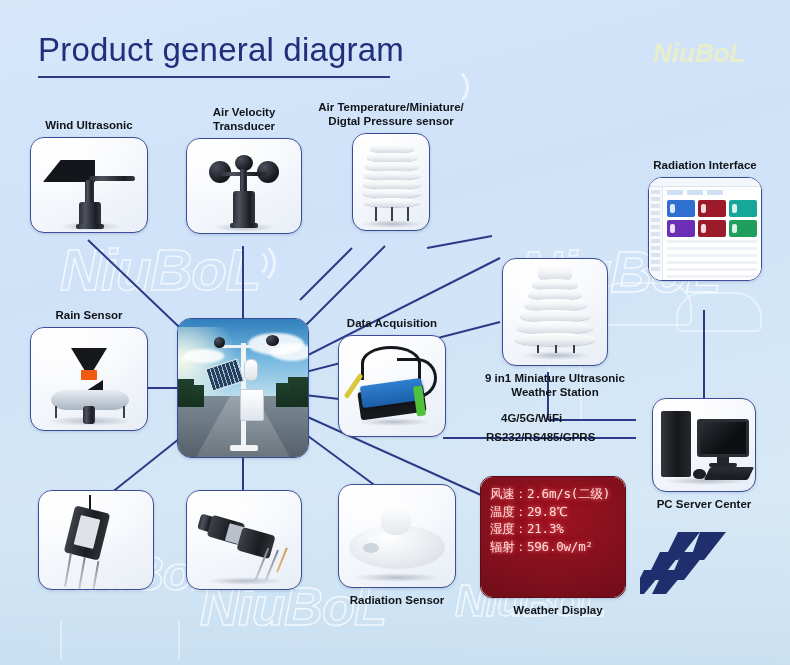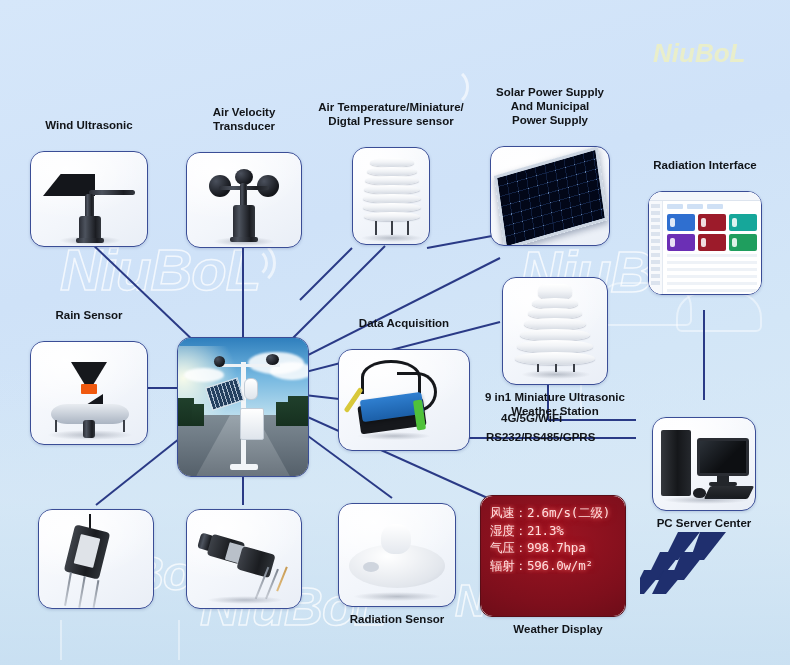--- a/index.html
+++ b/index.html
@@ -65,21 +65,20 @@
 
   
   .node { position: absolute; }
   .card {
     background: linear-gradient(150deg,#fdfdff 0%,#f3f6fb 55%,#e9eef6 100%);
     border: 1.6px solid #3a4d96;
     border-radius: 14px;
     overflow: hidden;
     position: relative;
     box-shadow: 0 1px 3px rgba(30,50,110,.18);
-    margin-top: 19px;
   }
   .cap {
     color: #111418;
     font-weight: 700;
     font-size: 11.5px;
     line-height: 1.22;
     text-align: center;
     white-space: pre-line;
   }
   .cap.below { margin-top: 5px; }
@@ -205,20 +204,24 @@
     <div class="wm wm-1">NiuBoL</div>
     <div class="wm wm-2">NiuBoL</div>
     <div class="wm wm-3">NiuBoL</div>
     <div class="wm wm-4">NiuBoL</div>
     <div class="wm wm-6">NiuBoL</div>
     <div class="wm-top">
       <span>NiuBoL</span>
     </div>
   </div>
 
+  <div class="title-wrap">
+    <div class="title">Product general diagram</div>
+    <div class="title-rule"></div>
+  </div>
 
   <svg class="lines" width="790" height="665" viewBox="0 0 790 665">
     <g stroke="#2a3a86" stroke-width="2" fill="none">
 
       <line x1="243" y1="388" x2="88" y2="240"></line>
       <line x1="243" y1="388" x2="243" y2="246"></line>
       <line x1="243" y1="388" x2="385" y2="246"></line>
       <line x1="243" y1="388" x2="500" y2="258"></line>
       <line x1="243" y1="388" x2="100" y2="388"></line>
       <line x1="243" y1="388" x2="348" y2="400"></line>
@@ -290,31 +293,20 @@
           <div class="shield-plate" style="top:55px;width:58px;height:9px;"></div>
           <div class="shield-plate" style="top:64px;width:56px;height:9px;"></div>
           <div class="leg" style="left:22px;top:73px;height:14px;"></div>
           <div class="leg" style="left:38px;top:73px;height:14px;"></div>
           <div class="leg" style="left:54px;top:73px;height:14px;"></div>
         </div>
       </div>
     </div>
   </div>
 
-  <div class="node" style="left:490px;top:85px;width:120px;">
-    <div class="cap above">Solar Power Supply
-And Municipal
-Power Supply</div>
-    <div class="card" style="height:100px;">
-      <div class="art">
-        <div class="sheen"></div>
-        <div class="solar" style="left:6px;top:14px;width:108px;height:74px;"></div>
-      </div>
-    </div>
-  </div>
 
   <div class="node" style="left:648px;top:158px;width:114px;">
     <div class="cap above">Radiation Interface</div>
     <div class="card" style="height:104px;">
       <div class="art dash-win">
         <div class="dash-top"></div>
         <div class="dash-side">
           <i></i>
             <i></i>
             <i></i>
@@ -389,21 +381,21 @@
         <div class="mast-arm" style="left:40px;top:26px;width:62px;height:3px;"></div>
         <div class="cup" style="left:36px;top:18px;width:11px;height:11px;"></div>
         <div class="cup" style="left:88px;top:16px;width:13px;height:11px;"></div>
         <div class="mast-panel" style="left:30px;top:44px;width:34px;height:24px;"></div>
         <div class="mast-box" style="left:62px;top:70px;width:24px;height:32px;"></div>
         <div class="mast-box" style="left:66px;top:40px;width:14px;height:22px;border-radius:6px;"></div>
       </div>
     </div>
   </div>
 
-  <div class="node" style="left:338px;top:316px;width:132px;">
+  <div class="node" style="left:338px;top:316px;width:108px;">
     <div class="cap above">Data Acquisition</div>
     <div class="card" style="height:102px;">
       <div class="art">
         <div class="sheen"></div>
         <div class="wire" style="left:22px;top:10px;width:60px;height:34px;border-radius:50% 50% 0 0;border-bottom:none;"></div>
         <div class="wire" style="left:58px;top:22px;width:40px;height:40px;border-radius:0 50% 50% 0;border-left:none;"></div>
         <div class="daq-ant" style="left:12px;top:36px;width:5px;height:28px;"></div>
         <div class="daq-black" style="left:20px;top:52px;width:66px;height:28px;"></div>
         <div class="daq-box" style="left:22px;top:46px;width:62px;height:22px;"></div>
         <div class="daq-green" style="left:76px;top:50px;width:9px;height:30px;"></div>
@@ -506,21 +498,21 @@
       </div>
     </div>
     <div class="cap below">Radiation Sensor</div>
   </div>
 
   <div class="node" style="left:480px;top:476px;width:156px;">
     <div class="card" style="height:122px;width:146px;border-color:#5a0d16;border-radius:12px;">
       <div class="led-panel"></div>
       <div class="led-lines">
         <div>风速：2.6m/s(二级)</div>
+        <div>温度：29.8℃</div>
         <div>湿度：21.3%</div>
-        <div>气压：998.7hpa</div>
         <div>辐射：596.0w/m²</div>
       </div>
     </div>
     <div class="cap below">Weather Display</div>
   </div>
 
 </div>
 
 </body></html>

